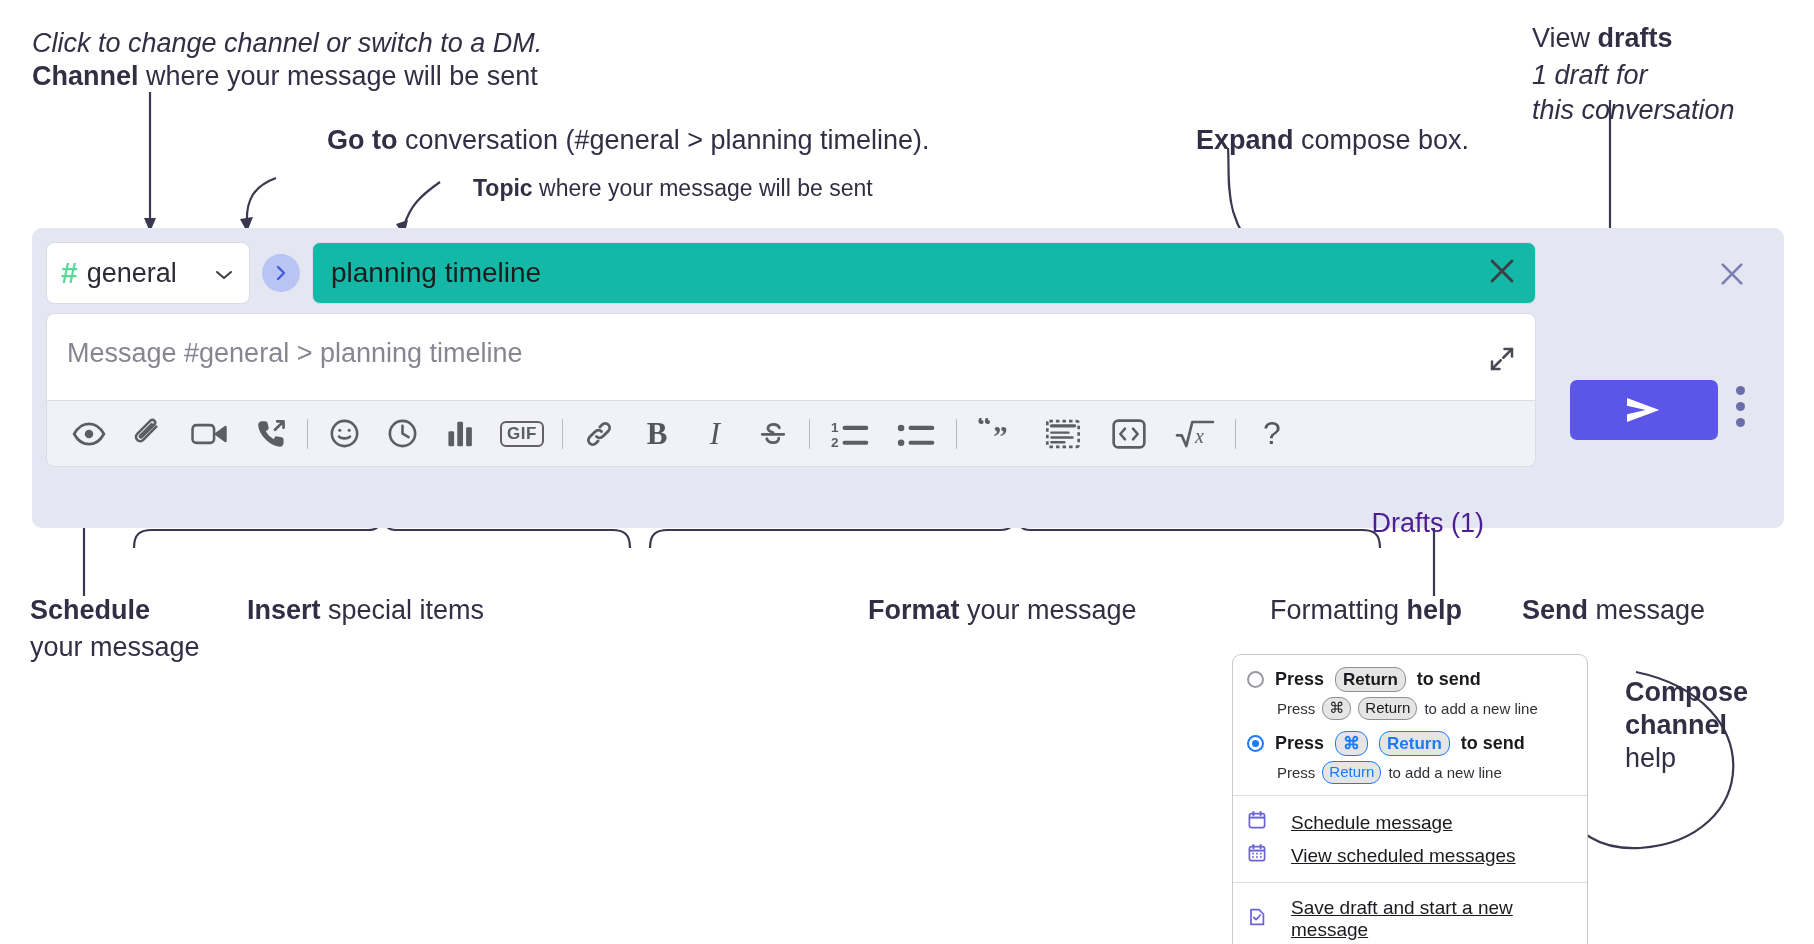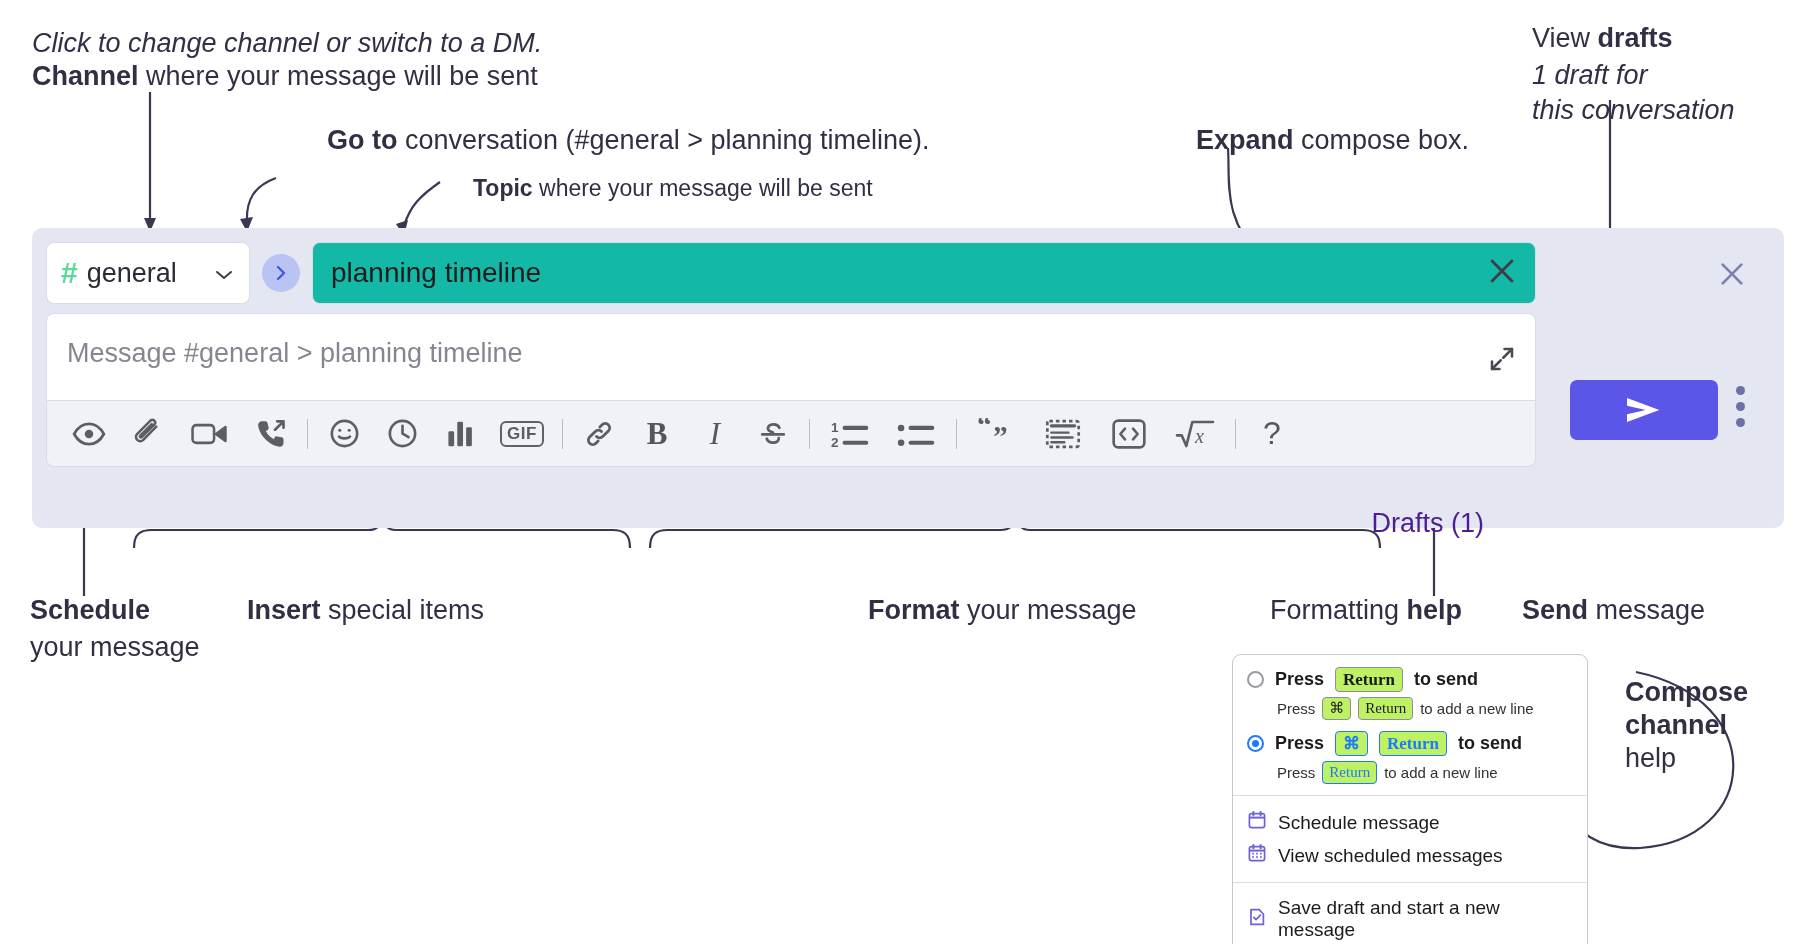--- a/index.html
+++ b/index.html
@@ -73,27 +73,27 @@
   #menu{
     position:absolute;left:1232px;top:654px;width:356px;background:#ffffff;
     border:1px solid #c9c9cf;border-radius:9px;box-sizing:border-box;padding:10px 0 6px;
   }
   .opt{display:flex;align-items:center;gap:11px;padding:2px 14px;font-size:18px;color:#1b1b1f;font-weight:700;}
   .opt .radio{width:17px;height:17px;border-radius:50%;border:2px solid #9a9aa2;box-sizing:border-box;flex:0 0 auto;}
   .opt .radio.on{border-color:#1d7afc;position:relative;}
   .opt .radio.on::after{content:"";position:absolute;left:3px;top:3px;width:7px;height:7px;border-radius:50%;background:#1d7afc;}
   .sub{display:flex;align-items:center;gap:7px;padding:3px 14px 3px 44px;font-size:15px;color:#303036;}
   kbd{
-    border:1px solid #8e8e96;border-radius:4px;padding:1px 6px;font-size:15px;
-    font-family:Liberation Serif, serif;color:#1b1b1f;background:#bef264;display:inline-block;line-height:1.25;
+    border:1px solid #8e8e96;border-radius:11px;padding:1px 6px;font-size:15px;
+    font-family:Liberation Sans, sans-serif;color:#1b1b1f;background:#e5e5e5;display:inline-block;line-height:1.25;
   }
   .opt kbd{font-size:17px;font-weight:700;padding:1px 7px;}
   kbd.blue{border-color:#1d7afc;color:#1d7afc;}
   .mdiv{height:1px;background:#dcdce1;margin:8px 0;}
-  .mitem{display:flex;align-items:center;gap:11px;padding:6px 14px;font-size:19px;color:#1b1b1f;}
+  .mitem{display:flex;align-items:center;gap:24px;padding:6px 14px;font-size:19px;color:#1b1b1f;text-decoration:underline;}
   .mitem + .mitem{padding-top:2px;}
 </style>
 </head>
 <body>
 
 <svg class="lines" viewBox="0 0 1814 944">
   <g fill="none" stroke="#3a3750" stroke-width="2.2">
     <path d="M150,92 L150,222"></path>
     <path d="M276,178 C254,186 246,200 247,222"></path>
     <path d="M440,182 C420,196 410,206 404,226"></path>

